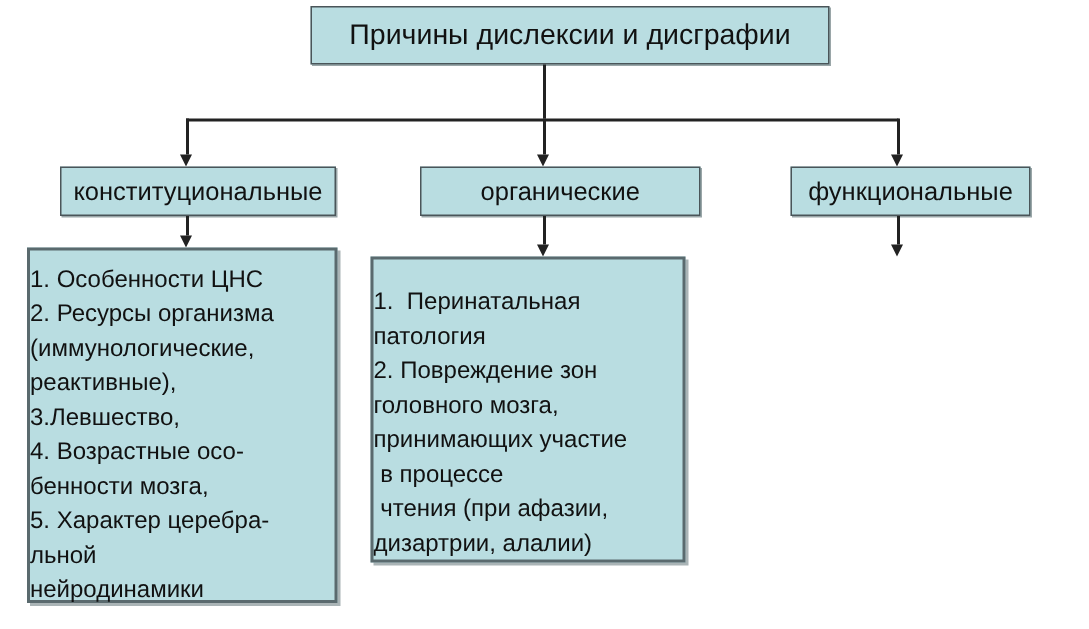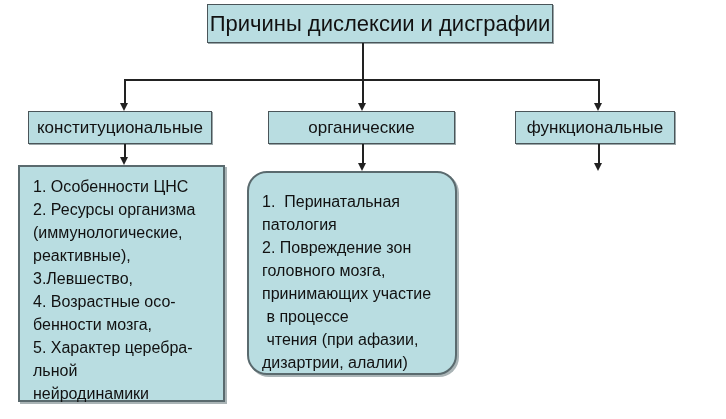--- a/index.html
+++ b/index.html
@@ -18,45 +18,46 @@
   }
   .box {
     position: absolute;
     background: var(--box-fill, #b9dde1);
     box-sizing: border-box;
   }
   .title-box {
     left: 207px; top: 4px; width: 346px; height: 39px;
     border: 1px solid var(--box-border-dark, #4a5559);
     display: flex; align-items: center; justify-content: center;
-    font-size: 22px;
+    font-size: 19px;
     box-shadow: 1px 1px 0 #9aa6a8;
   }
   .cat-box {
     top: 111px; height: 33px;
     border: 1px solid var(--box-border-dark, #4a5559);
     display: flex; align-items: center; justify-content: center;
     font-size: 17px;
     box-shadow: 1px 1px 0 #9aa6a8;
+    margin-left: 12px;
   }
   .cat-0 { left: 28px;  width: 184px; }
   .cat-1 { left: 268px; width: 187px; }
   .cat-2 { left: 515px; width: 160px; }
   .detail-box {
     border: 2px solid var(--box-border, #5a6a6e);
     box-shadow: 2px 2px 0 #aab4b6;
   }
   .det-0 { left: 18px;  top: 165px; width: 207px; height: 237px; }
-  .det-1 { left: 247px; top: 171px; width: 210px; height: 204px; border-radius: 20px; }
+  .det-1 { left: 247px; top: 171px; width: 210px; height: 204px; }
   .det-2 { left: 478px; top: 171px; width: 196px; height: 227px; }
   .detail-text {
     white-space: pre-wrap;
     font-size: 16px;
     line-height: 23px;
-    padding: 8px 4px 0 13px;
+    padding: 8px 4px 0 0;
   }
   .det-1 .detail-text { padding-top: 17px; }
   .det-2 .detail-text { line-height: 22px; padding-top: 7px; }
   .line {
     position: absolute;
     background: var(--line, #222222);
   }
   .arrow-down {
     position: absolute;
     width: 0; height: 0;

